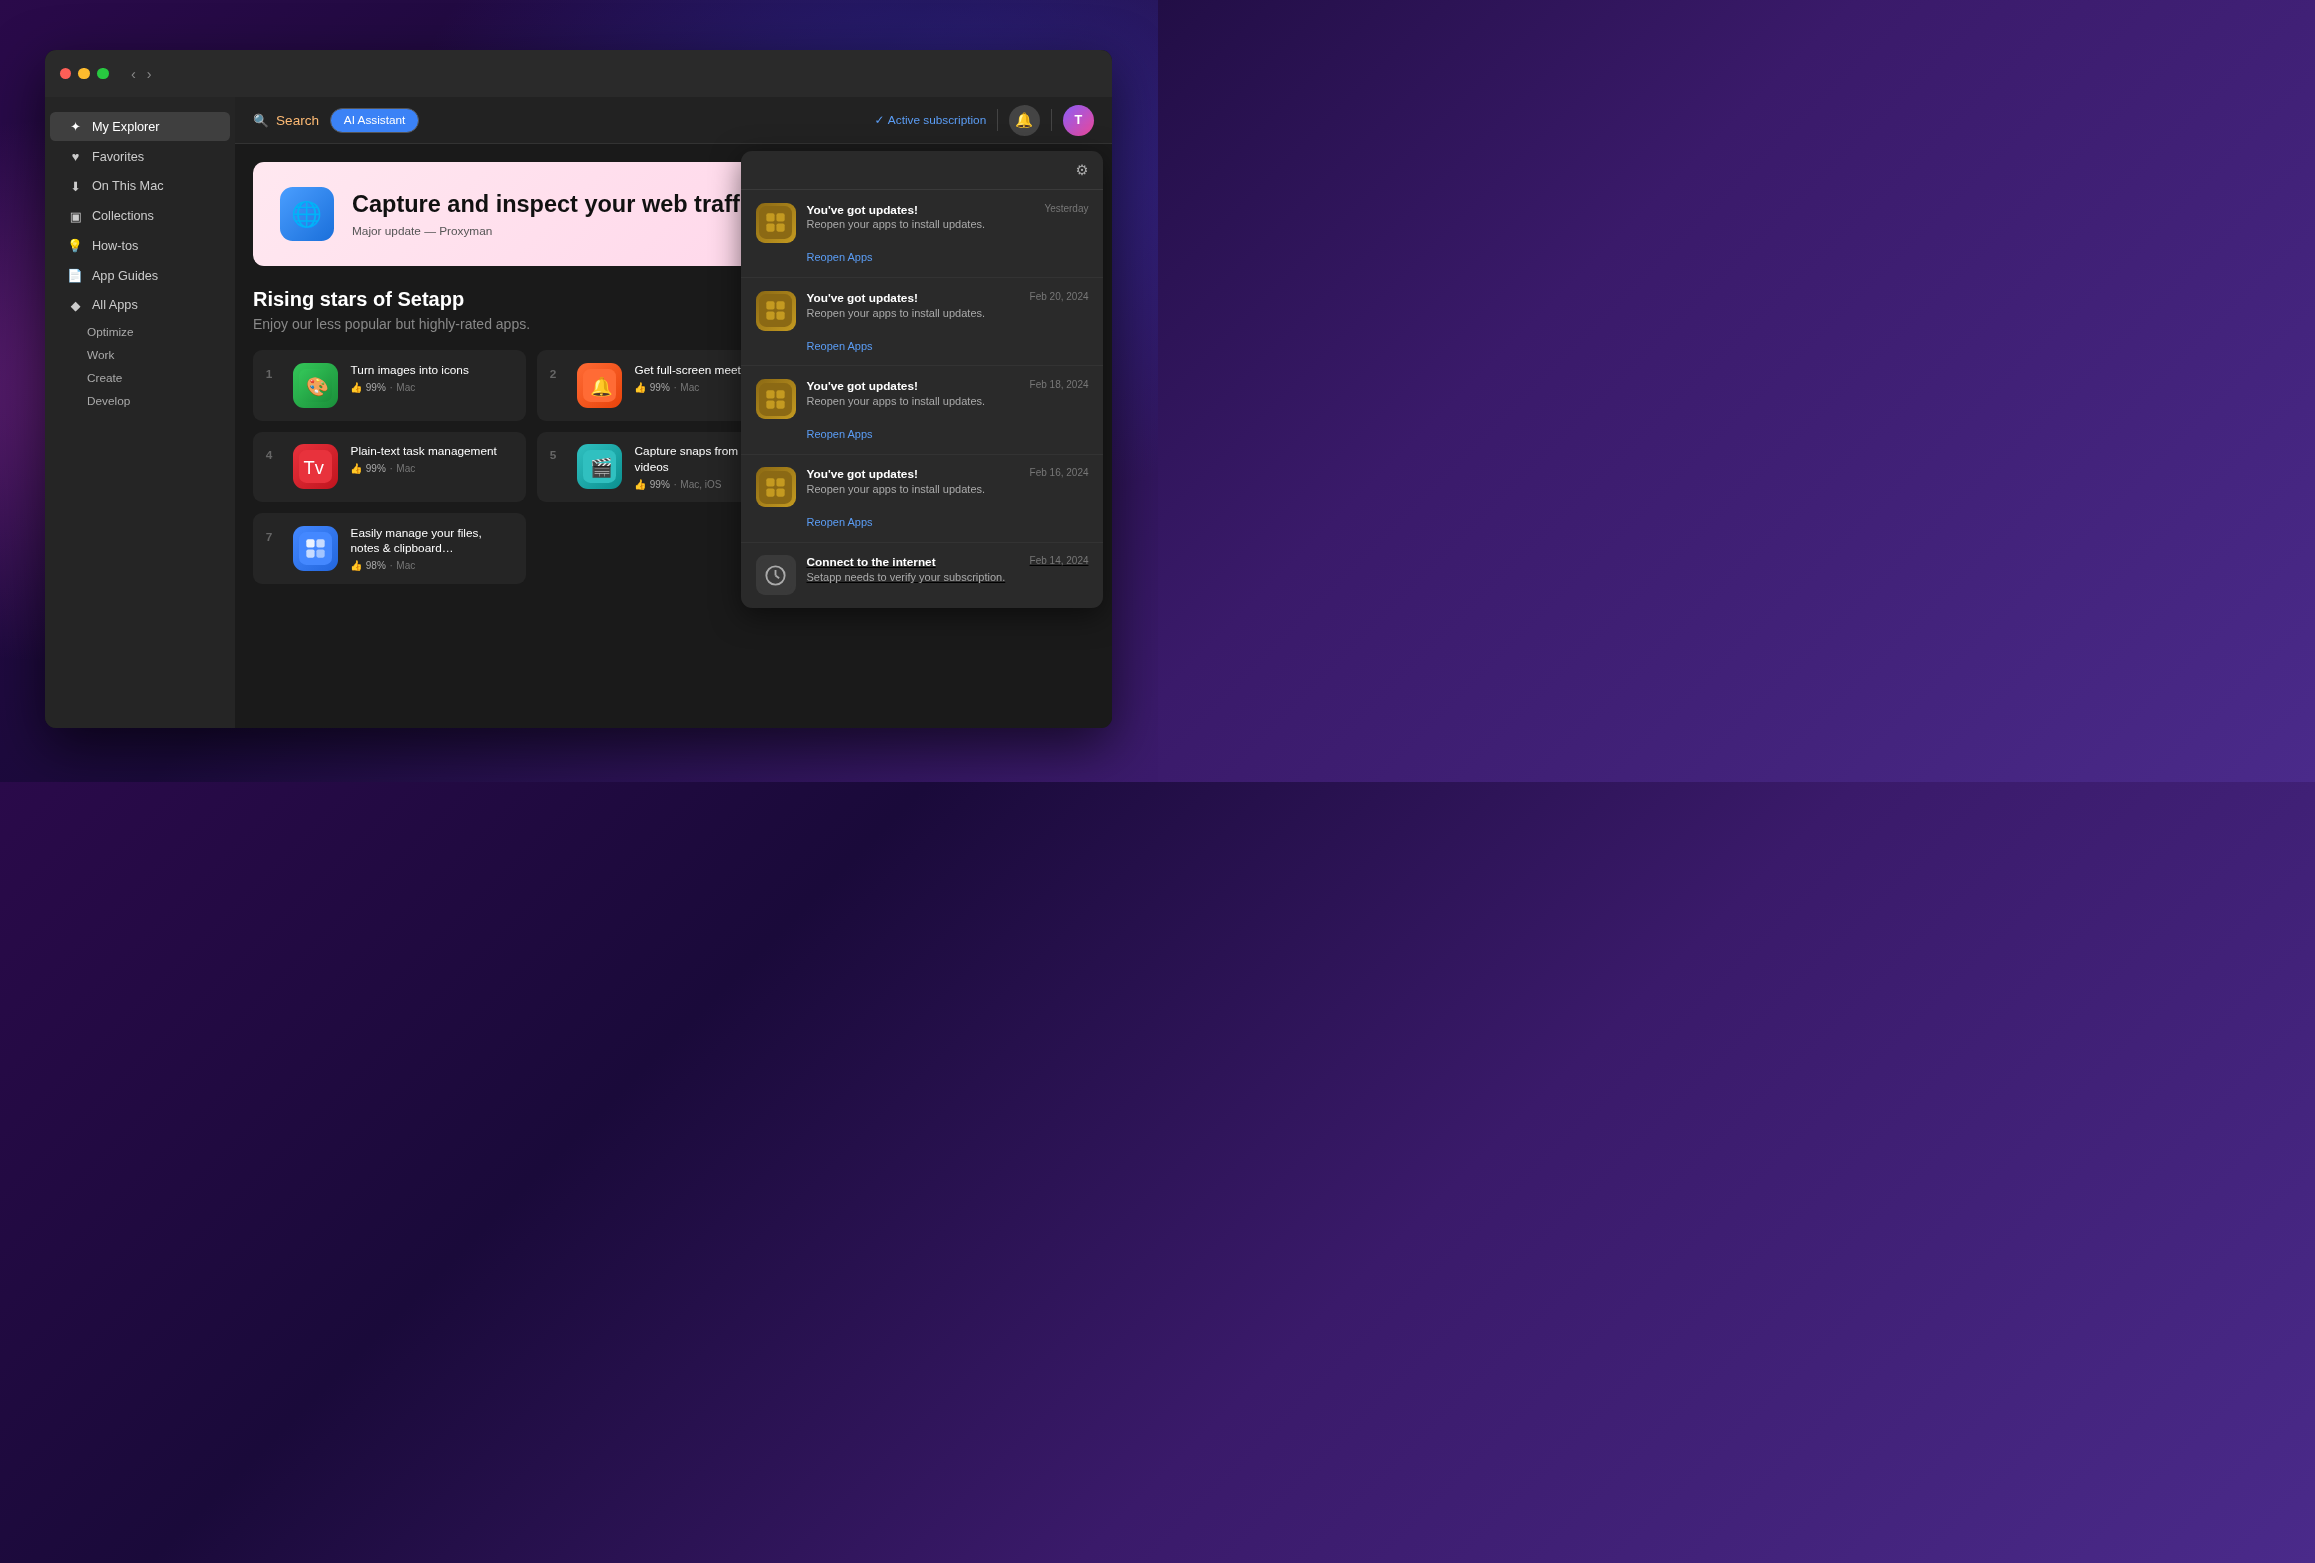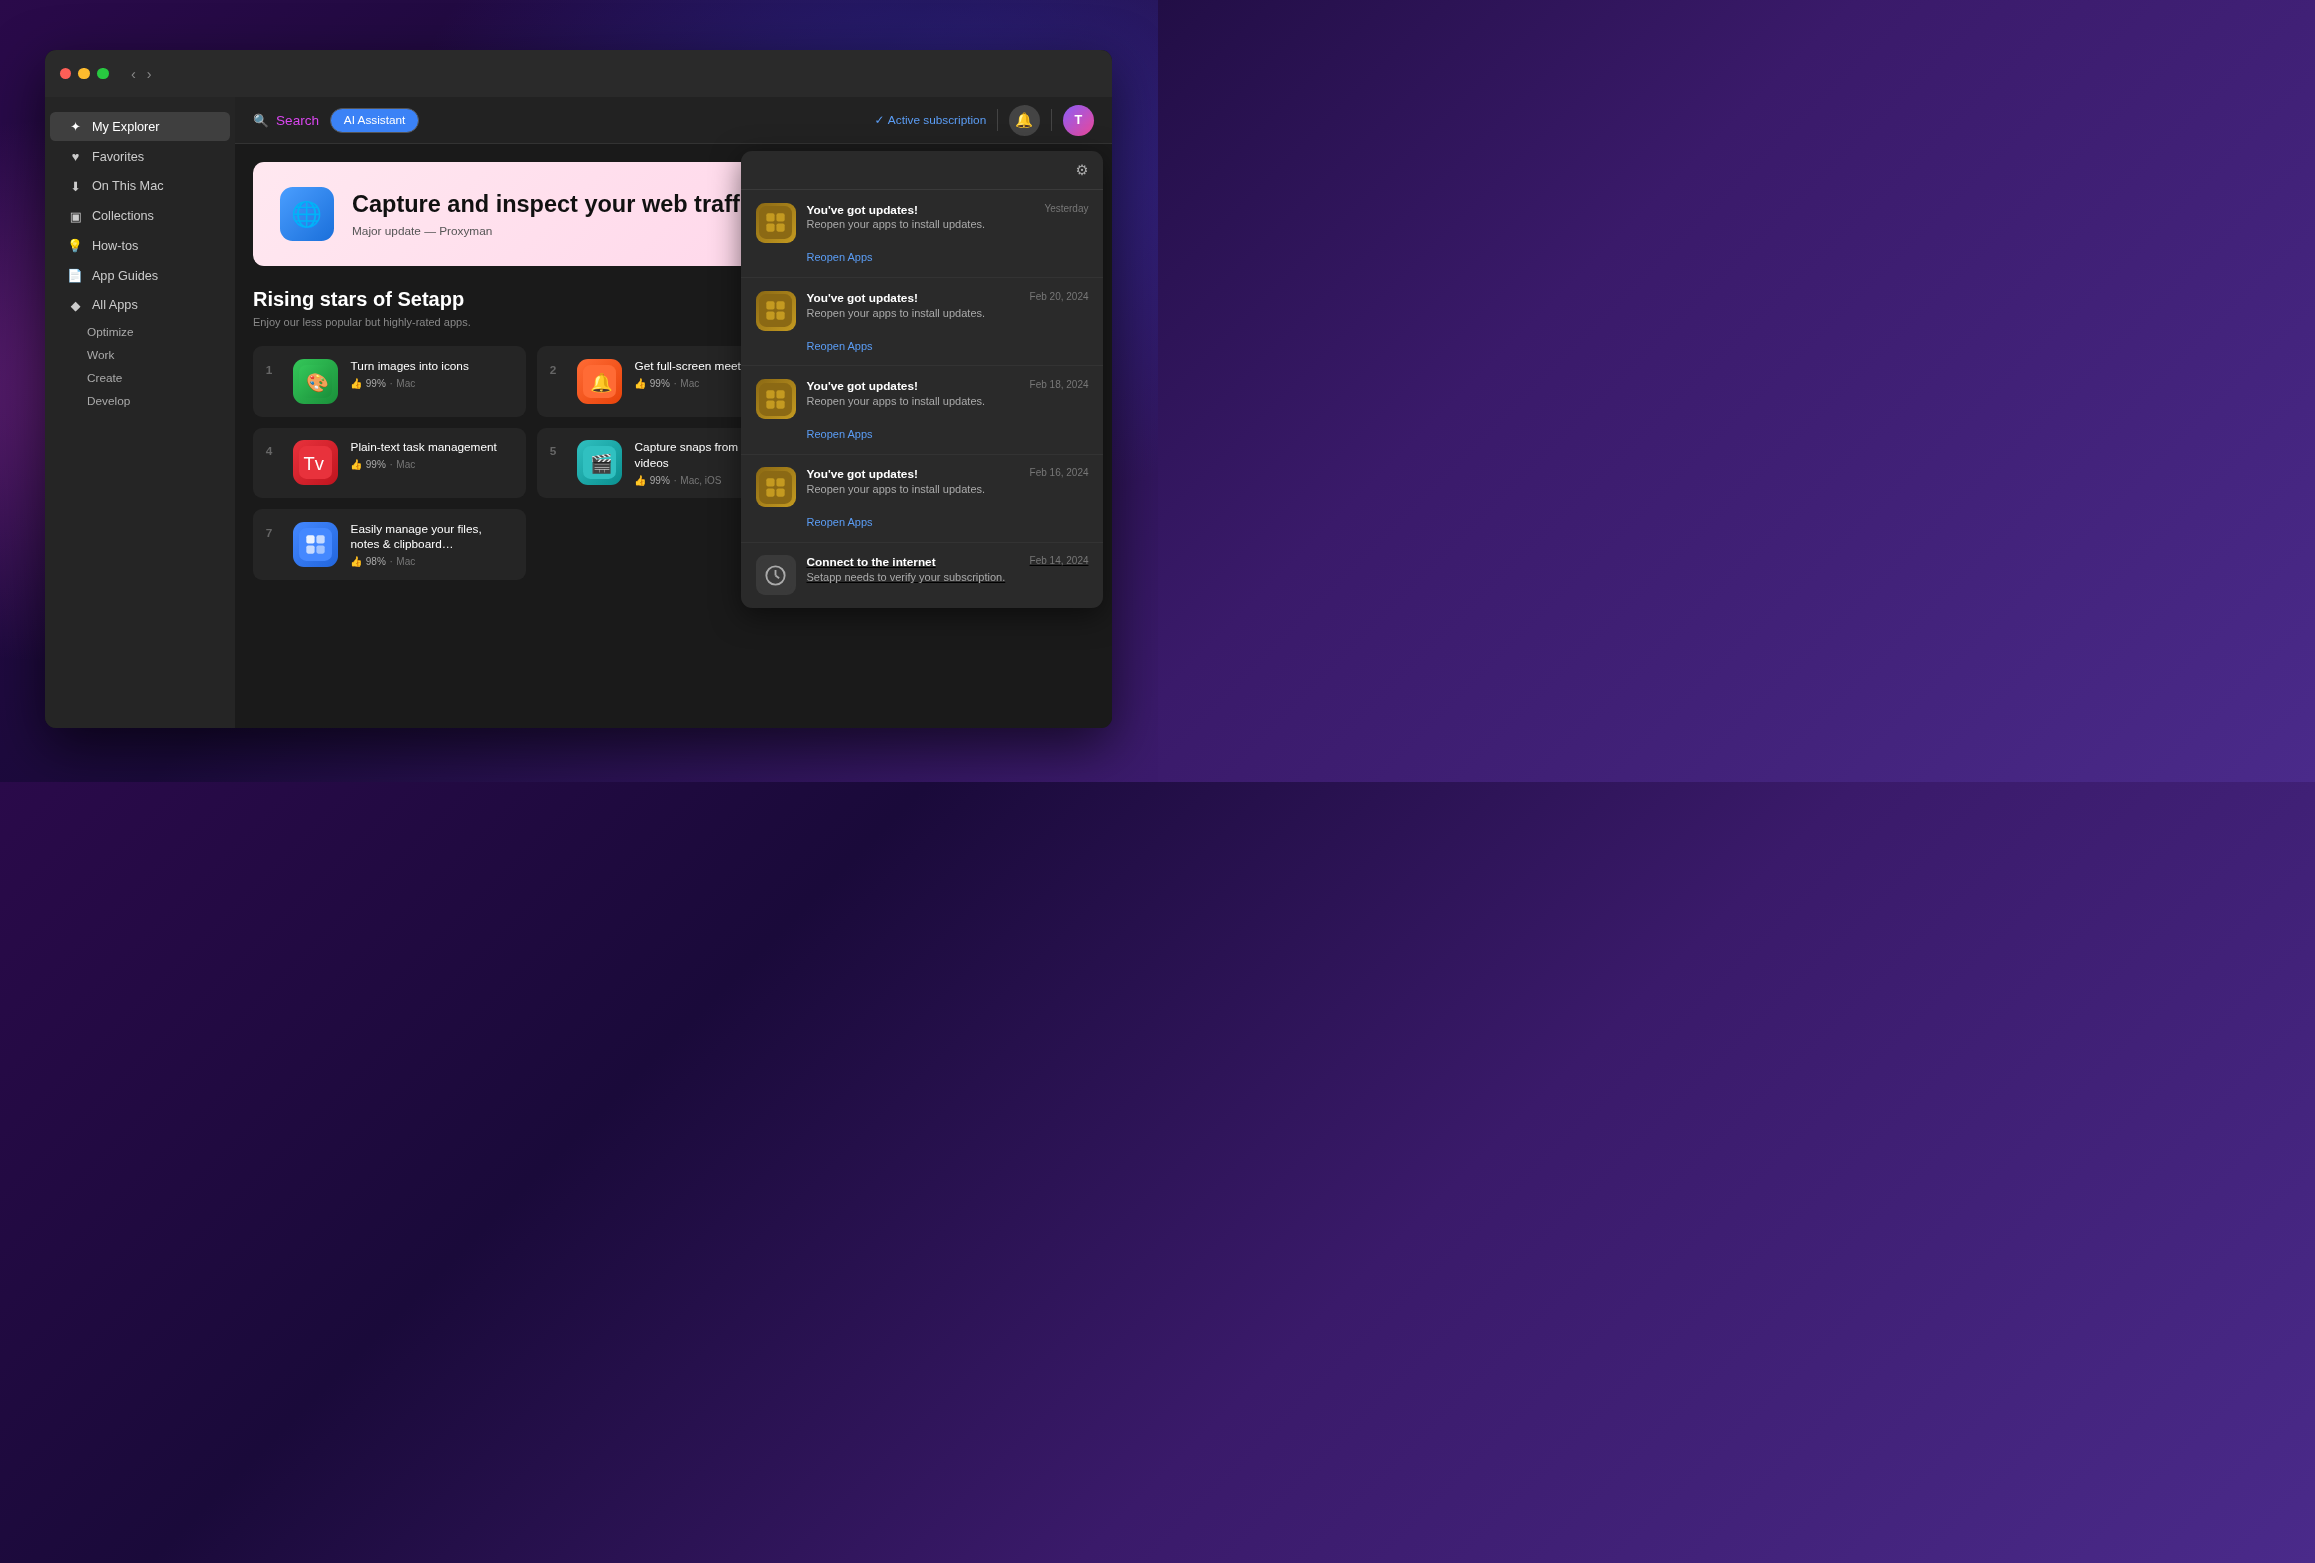--- a/index.html
+++ b/index.html
@@ -245,21 +245,21 @@
     }
     .preview-line.blue { background: #3a7bd5; width: 70%; }
     .preview-line.short { width: 50%; }
     .section-title {
       font-size: 20px;
       font-weight: 700;
       color: #fff;
       margin-bottom: 5.4px;
     }
     .section-sub {
-      font-size: 11px;
+      font-size: 14px;
       color: #888;
       margin-bottom: 18px;
     }
     .apps-grid {
       display: grid;
       grid-template-columns: repeat(3, 1fr);
       gap: 11px;
     }
     .app-item {
       background: #252525;
@@ -442,21 +442,21 @@
       <div class="sidebar-sub">Work</div>
       <div class="sidebar-sub">Create</div>
       <div class="sidebar-sub">Develop</div>
     </div>
 
     <div class="main-content">
 
       <div class="top-bar">
         <div class="search-bar">
           <span class="search-icon">🔍</span>
-          <span style="color:#d946ef; font-size:13.6px;">Search</span>
+          <span style="color:#fdba74; font-size:13.6px;">Search</span>
         </div>
         <button class="ai-btn">AI Assistant</button>
         <div class="top-bar-right">
           <div class="active-sub">
             <span>✓</span>
             <span>Active subscription</span>
           </div>
           <div class="divider"></div>
           <button class="bell-btn">
             <span>🔔</span>

